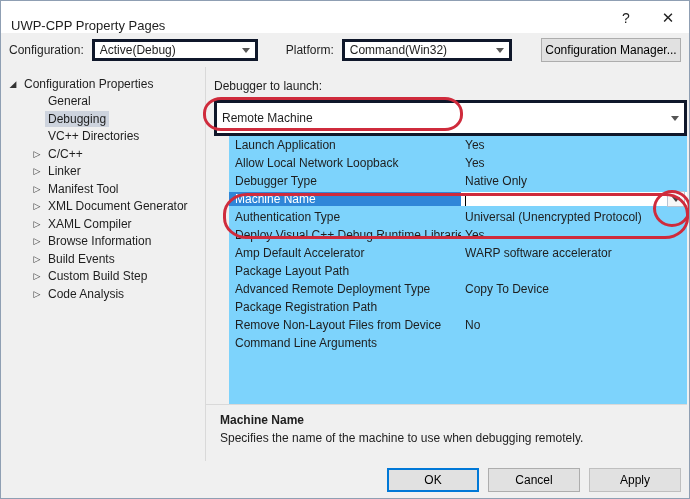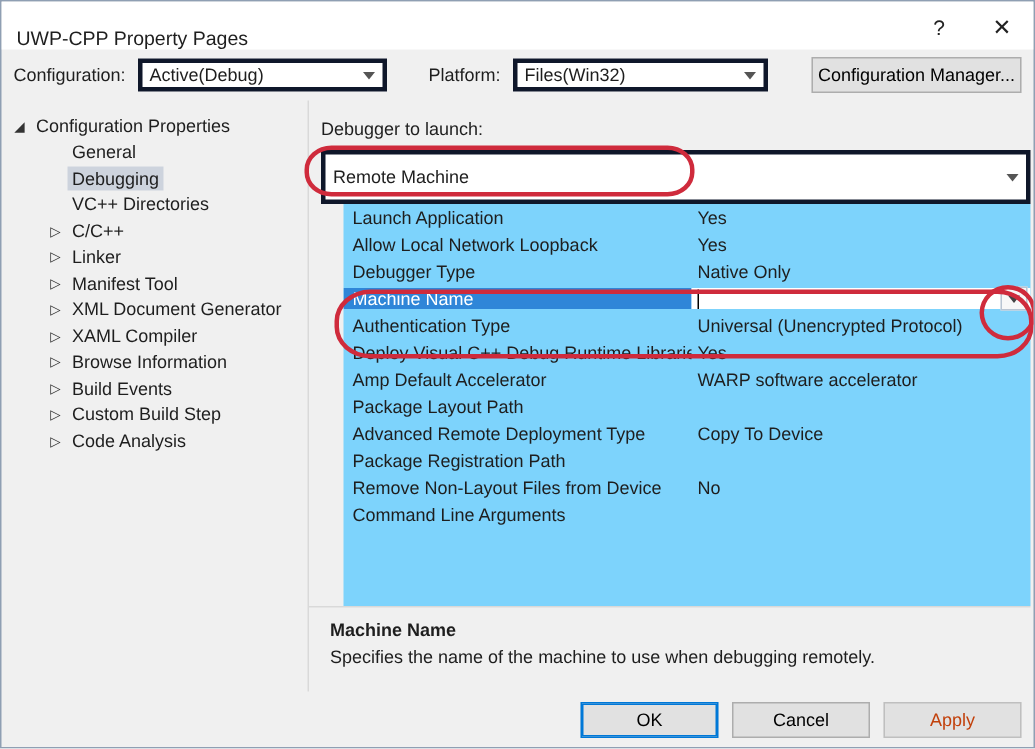--- a/index.html
+++ b/index.html
@@ -102,21 +102,21 @@
   .descr .dt { font-weight: bold; margin-bottom: 4px; }
   
   .footer {
     height: 39px; display: flex; justify-content: flex-end; align-items: flex-start;
     gap: 9px; padding: 7px 8px 0 0;
   }
   .footer button {
     width: 92px; height: 24px; background: #e1e1e1; border: 1px solid #adadad; font: inherit;
   }
   .footer button.default { border: 1px solid var(--focus-blue, #0078d7); outline: 1px solid var(--focus-blue, #0078d7); outline-offset: -2px; }
-  .footer button:disabled { color: #c2410c; border-color: #bfbfbf; }
+  .footer button:disabled { color: #000000; border-color: #bfbfbf; }
   
   .anno { position: absolute; border: 3px solid var(--annotation-red, #cf2b3c); pointer-events: none; z-index: 10; }
   .anno1 { left: 202px; top: 96px; width: 260px; height: 34px; border-radius: 18px / 16px; }
   .anno2 { left: 222px; top: 192px; width: 466px; height: 46px; border-radius: 24px / 21px; }
   .anno3 { left: 652px; top: 189px; width: 38px; height: 37px; border-radius: 50%; }
 </style>
 </head>
 <body>
 
 <div class="dialog">
@@ -128,21 +128,21 @@
   </div>
 
   <div class="config-row">
     <label>Configuration:</label>
     <div class="combobox cfg-combo">
       <span>Active(Debug)</span>
       <span class="chev"></span>
     </div>
     <label class="plat-label">Platform:</label>
     <div class="combobox plat-combo">
-      <span>Files(Win32)</span>
+      <span>Command(Win32)</span>
       <span class="chev"></span>
     </div>
     <button class="cfgmgr-btn">Configuration Manager...</button>
   </div>
 
   <div class="body">
 
     <div class="tree">
       <div class="tree-item root">
         <span class="tw">◢</span>

